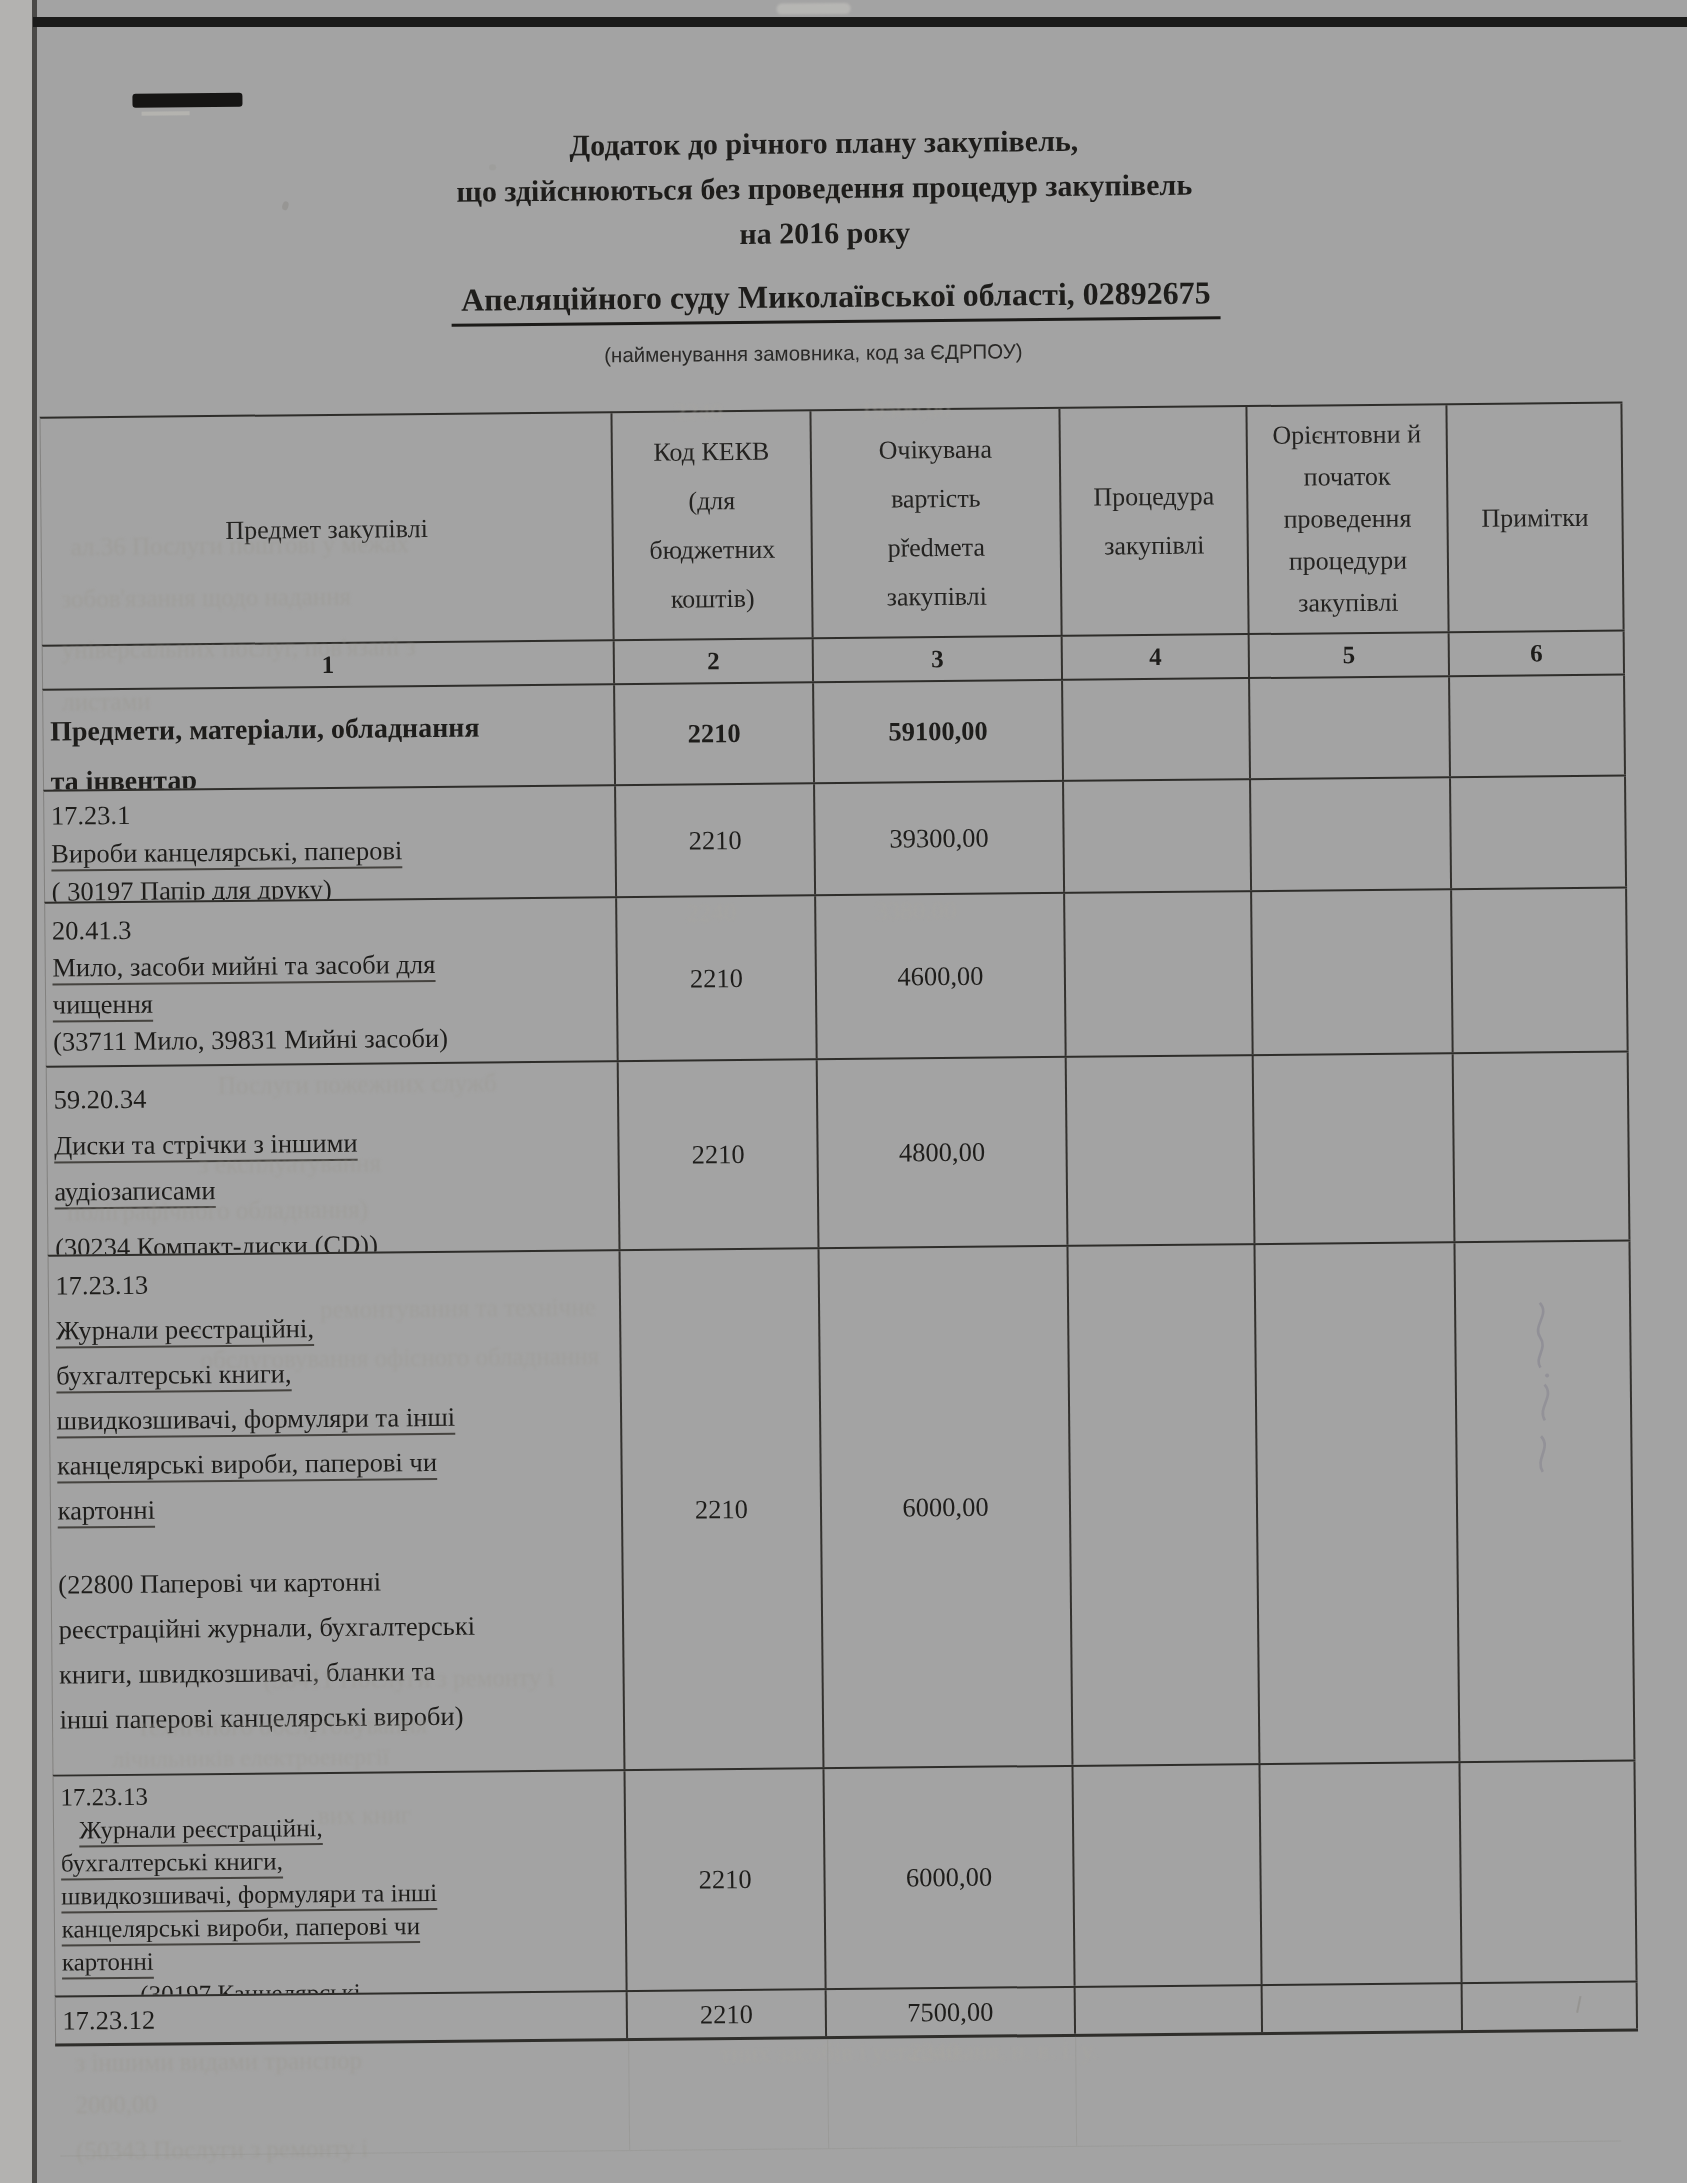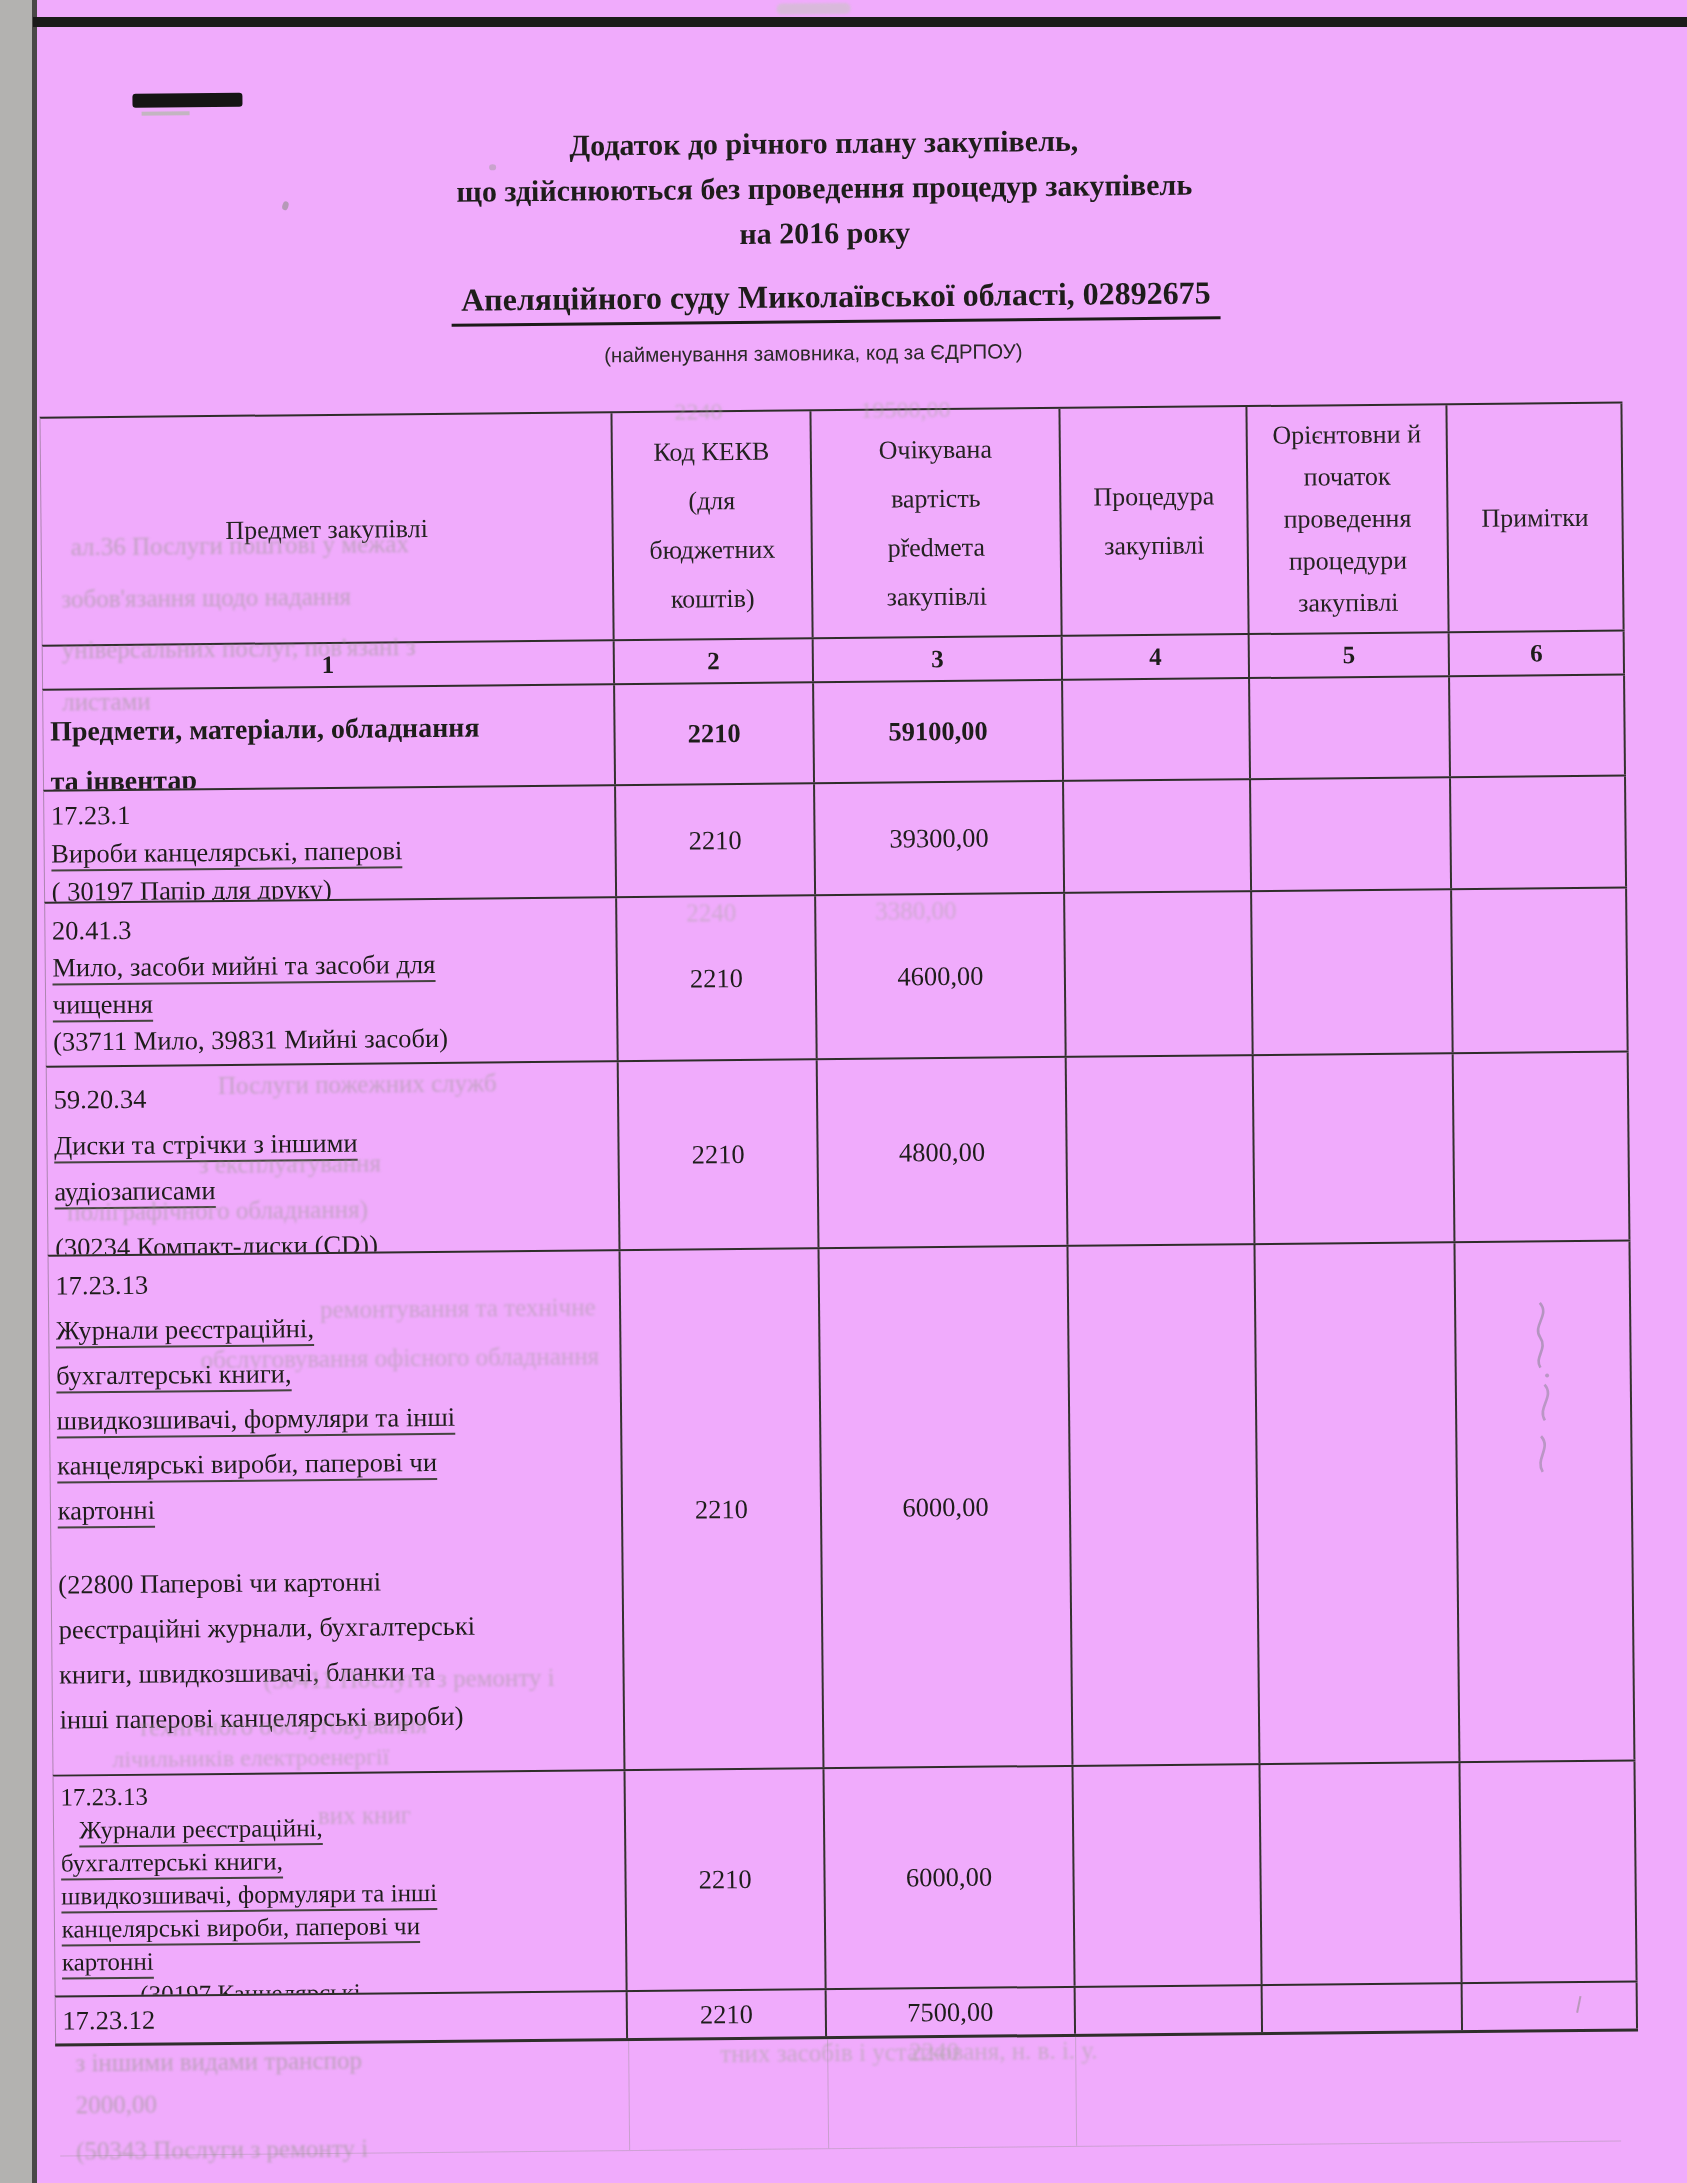--- a/index.html
+++ b/index.html
@@ -1,16 +1,16 @@
 <!DOCTYPE html>
 <html lang="uk" style="font-size:10.6px"><head>
 <meta charset="utf-8">
 <style>
   html,body{margin:0;padding:0;width:1687px;height:2183px;overflow:hidden;background:#e3e2df;}
-  .scan{position:relative;width:1687px;height:2183px;background:#f0abfc;font-family:"Liberation Serif","DejaVu Serif",serif;color:#1e1d1b;}
+  .scan{position:relative;width:1687px;height:2183px;background:#a3a3a3;font-family:"Liberation Serif","DejaVu Serif",serif;color:#1e1d1b;}
   
   .edge-left{position:absolute;left:0;top:0;width:32px;height:2183px;background:#b3b2b0;}
   .edge-left-line{position:absolute;left:32px;top:0;width:5.3px;height:2183px;background:#4a4947;}
   .edge-top{position:absolute;left:33px;top:17px;width:1654px;height:10px;background:#1b1b1a;}
   .content{position:absolute;left:0;top:0;width:1687px;height:2183px;transform:rotate(-0.55deg);transform-origin:844px 1092px;}
 
   
   .titles{position:absolute;left:198px;top:120px;width:1270px;text-align:center;}
   .titles .t-line{font-size:30px;font-weight:700;line-height:45px;white-space:nowrap;}
   .org{position:absolute;left:0;top:278px;width:1687px;text-align:center;}

